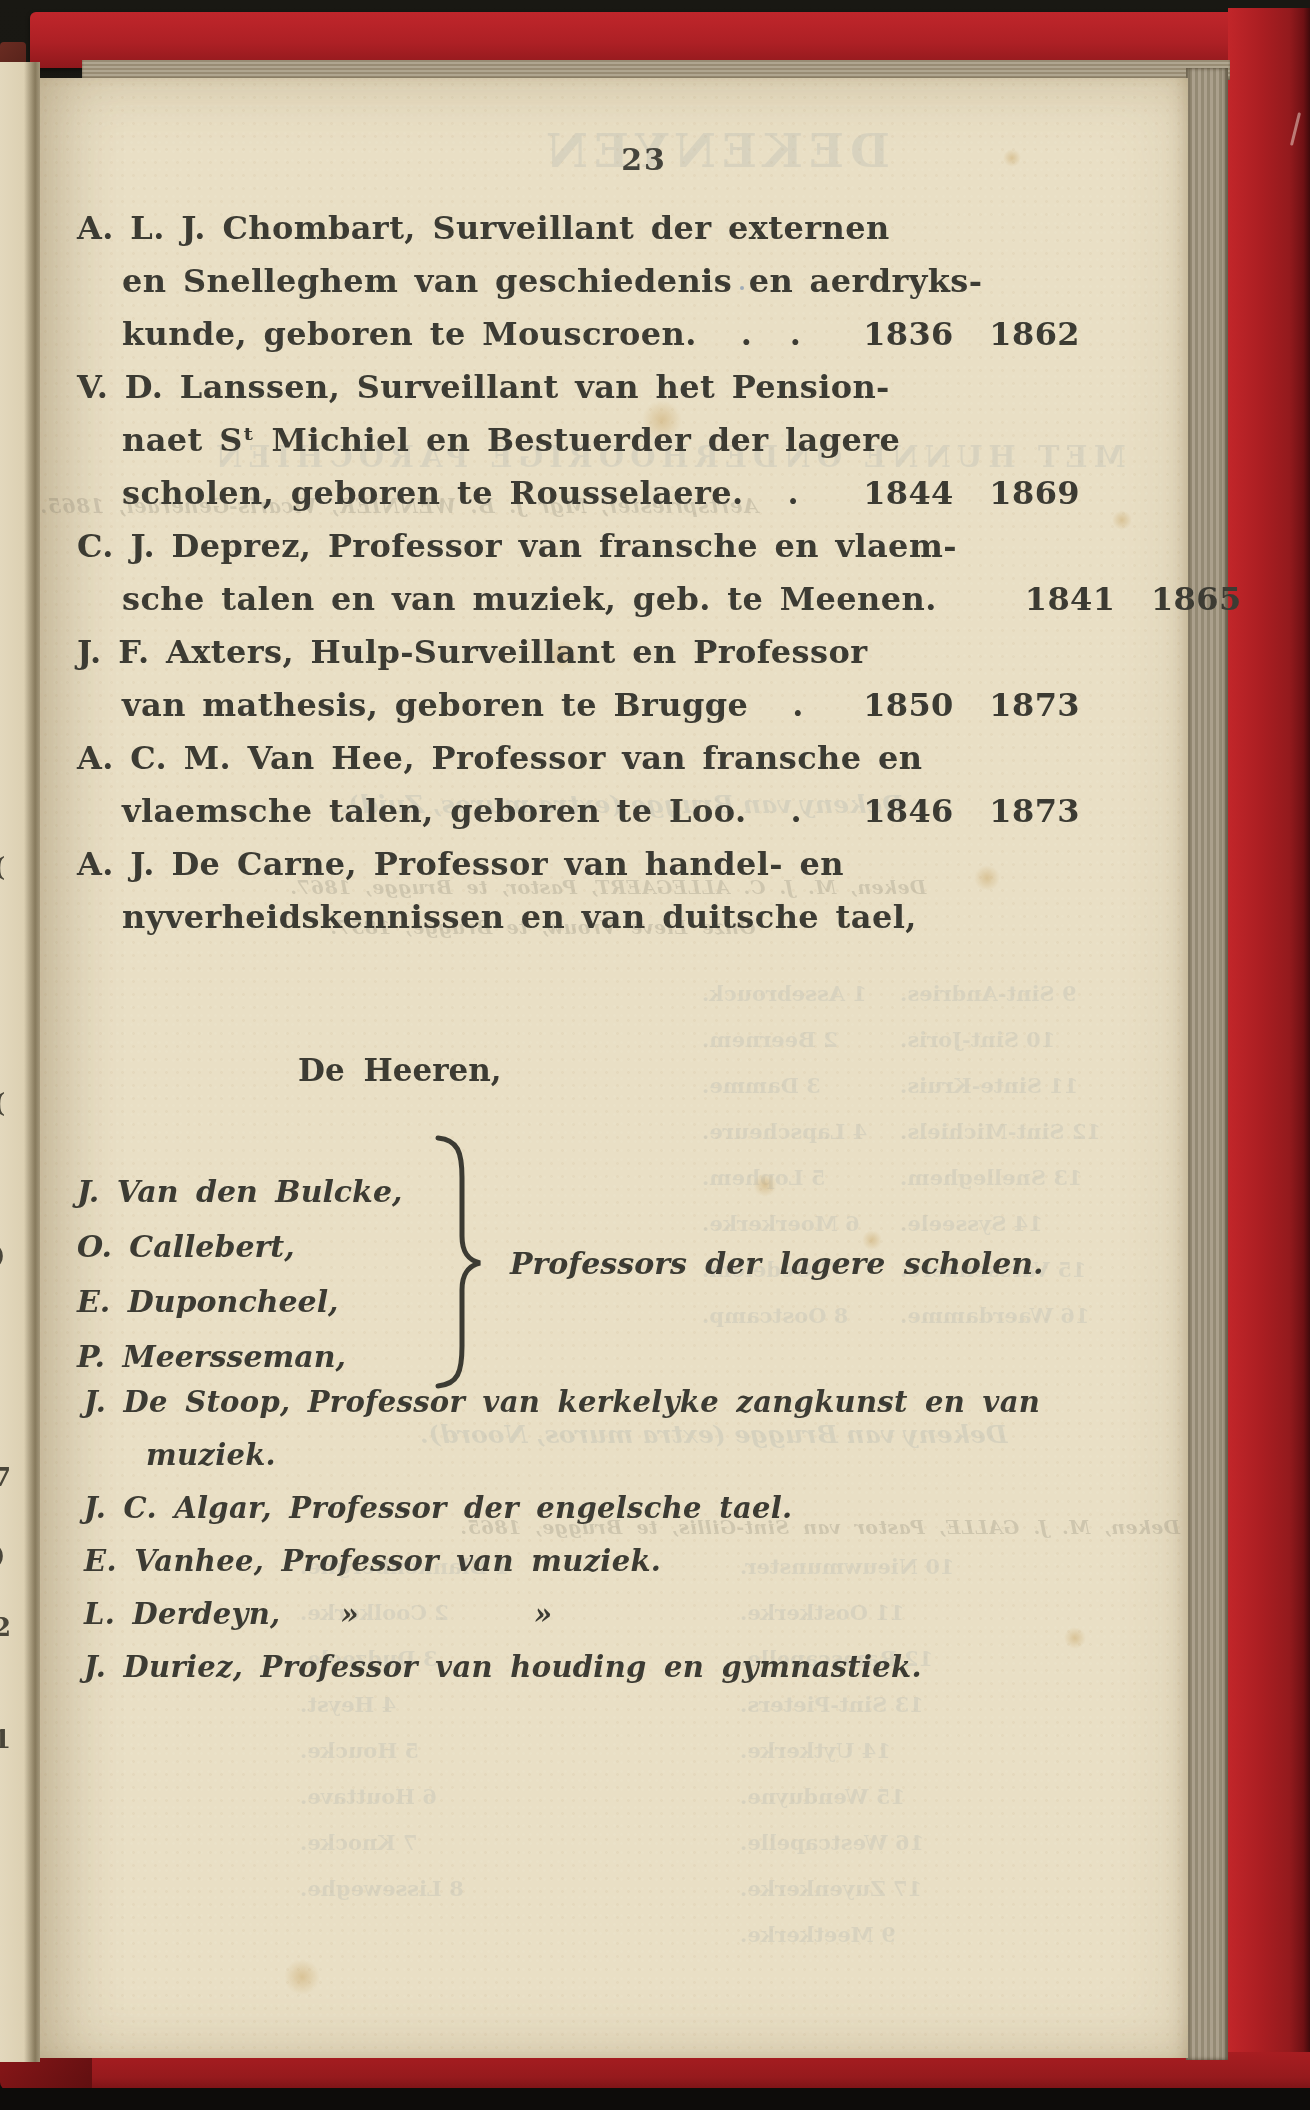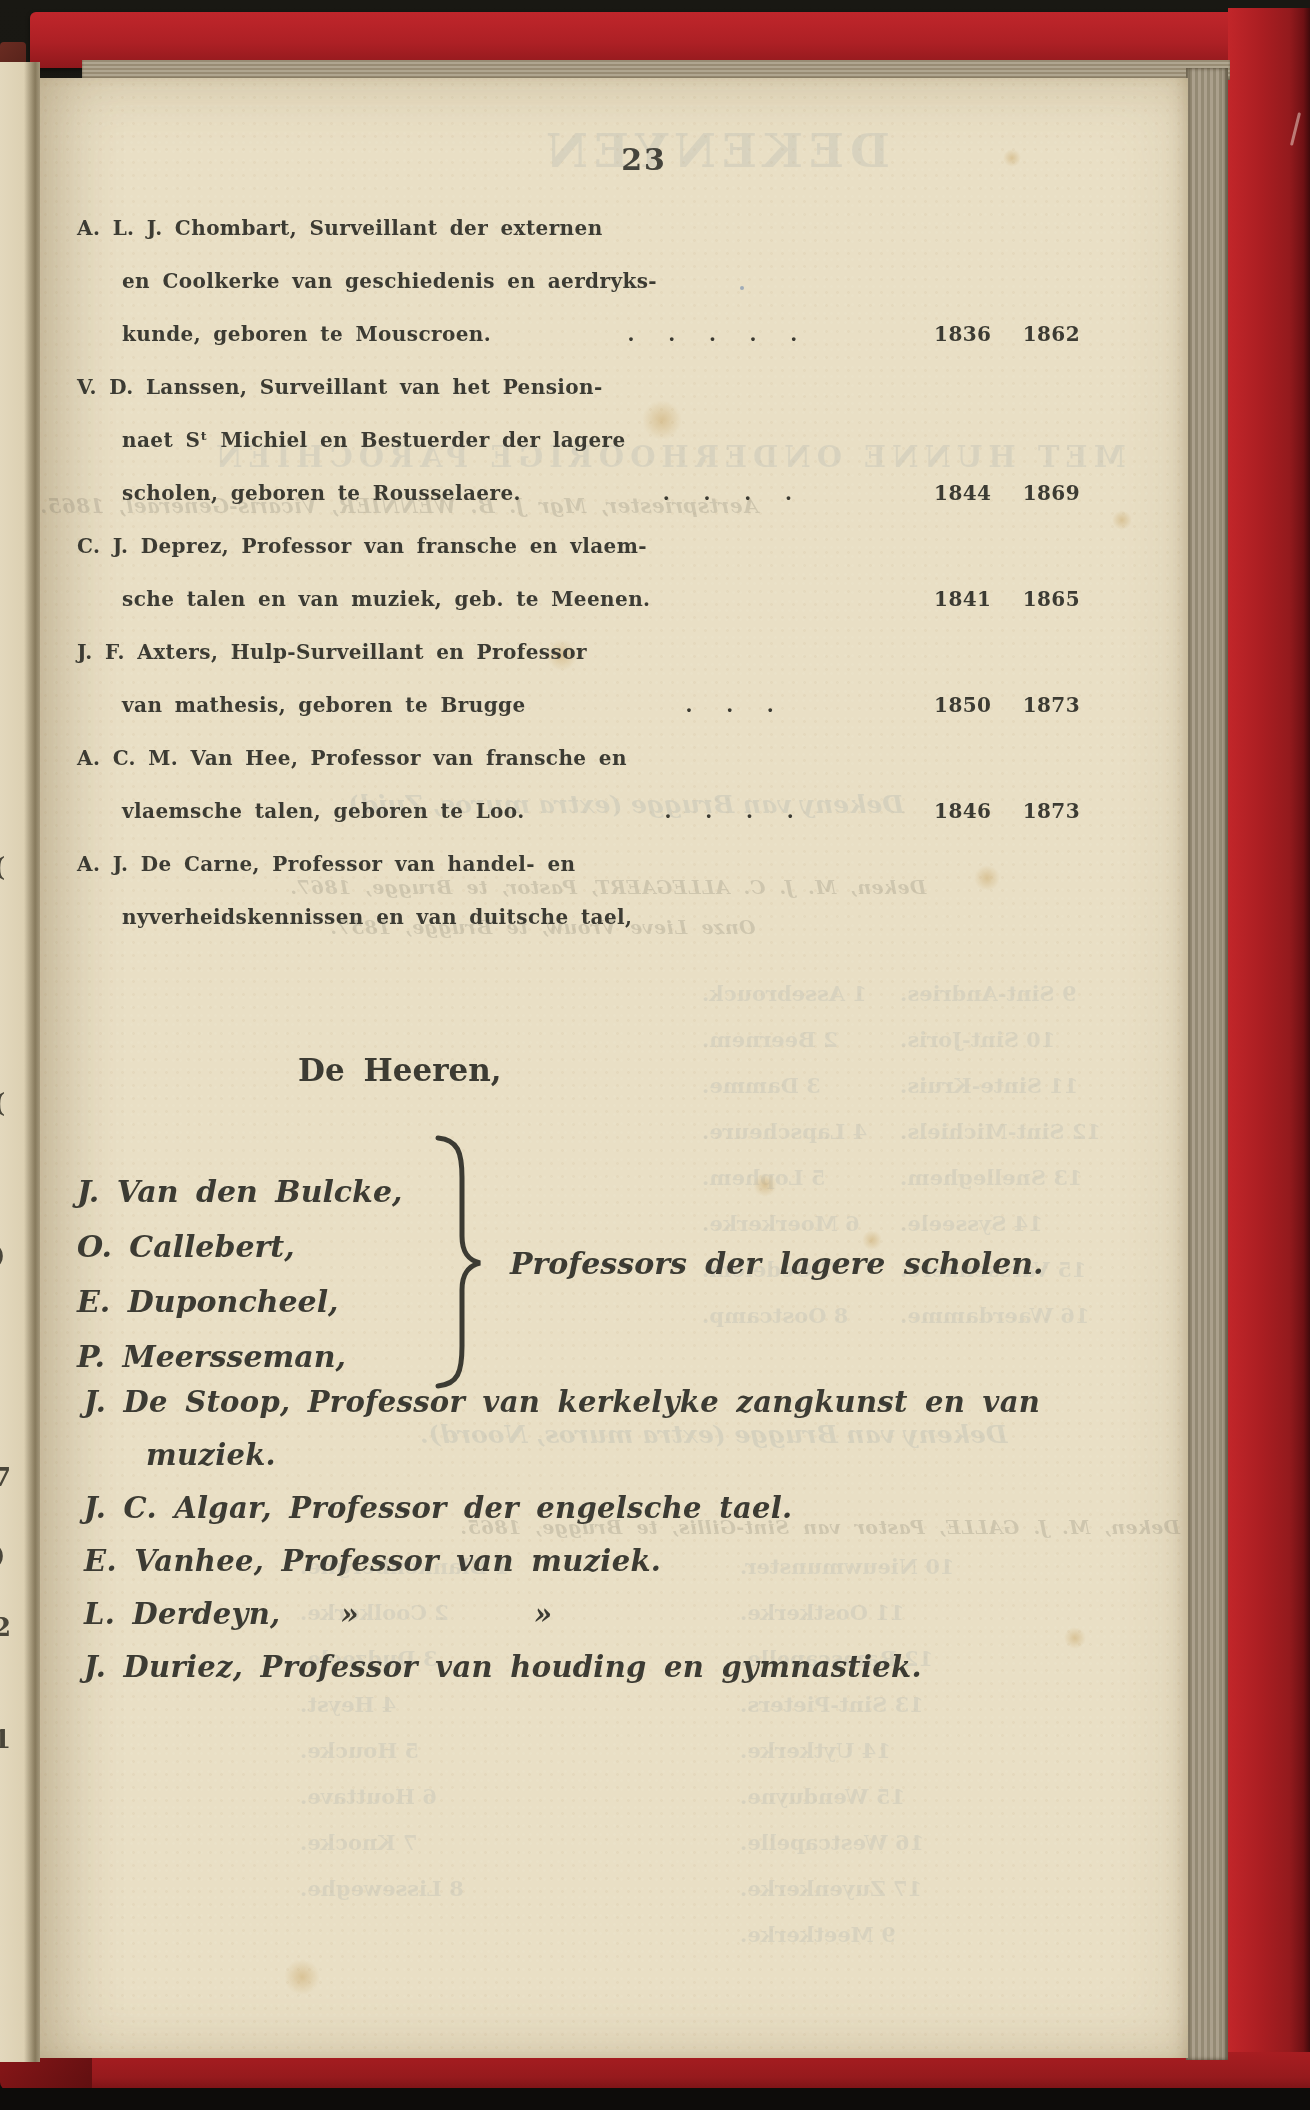--- a/index.html
+++ b/index.html
@@ -59,21 +59,21 @@
   .spot{position:absolute;border-radius:50%;
     background:radial-gradient(circle,rgba(190,148,74,.38),rgba(190,148,74,0) 70%);}
   .speck{position:absolute;width:4px;height:4px;border-radius:50%;background:#5577aa;opacity:.5;}
 
   
   .ink{color:#3c3b33;}
   .page-number{position:absolute;left:0;top:64px;width:1148px;text-align:center;
     font-size:30px;font-weight:700;letter-spacing:2px;color:#45443c;text-indent:60px;}
   .entries{position:absolute;left:37px;top:124px;width:1003px;}
   .line{height:53px;line-height:53px;white-space:nowrap;}
-  .roman{font-size:20px;font-weight:700;letter-spacing:.4px;word-spacing:5px;color:#3c3b33;}
+  .roman{font-size:32px;font-weight:700;letter-spacing:.4px;word-spacing:5px;color:#3c3b33;}
   .indent{padding-left:45px;}
   .final{display:flex;align-items:baseline;gap:32px;}
   .leader{flex:1;text-align:center;word-spacing:26px;overflow:hidden;padding:0 12px;}
   .years{word-spacing:24px;}
 
   .heading{position:absolute;left:258px;top:974px;font-size:31px;
     font-weight:700;word-spacing:8px;color:#3c3b33;}
   .group-names{position:absolute;left:37px;top:1086px;}
   .gname{height:55px;line-height:55px;font-size:30px;font-style:italic;font-weight:700;
     word-spacing:7px;color:#3c3b33;}
@@ -167,21 +167,21 @@
         <div class="spot" style="left: 963px; top: 71px; height: 18px; width: 18px;"></div>
         <div class="spot" style="left: 1024px; top: 1549px; height: 22px; width: 22px;"></div>
       </div>
     <div class="speck" style="left:700px;top:208px"></div>
 
     <div class="page-number ink">23</div>
 
     <div class="entries" id="entries">
         <div class="entry">
           <div class="line roman">A. L. J. Chombart, Surveillant der externen</div>
-          <div class="line roman indent">en Coolkerke van geschiedenis en aerdryks-</div>
+          <div class="line roman indent">en Snelleghem van geschiedenis en aerdryks-</div>
           <div class="line roman indent final">
             <span class="ftext">kunde, geboren te Mouscroen.</span>
             <span class="leader">. . . . .</span>
             <span class="years">1836 1862</span>
           </div>
         </div>
         <div class="entry">
           <div class="line roman">V. D. Lanssen, Surveillant van het Pension-</div>
           <div class="line roman indent">naet Sᵗ Michiel en Bestuerder der lagere</div>
           <div class="line roman indent final">

